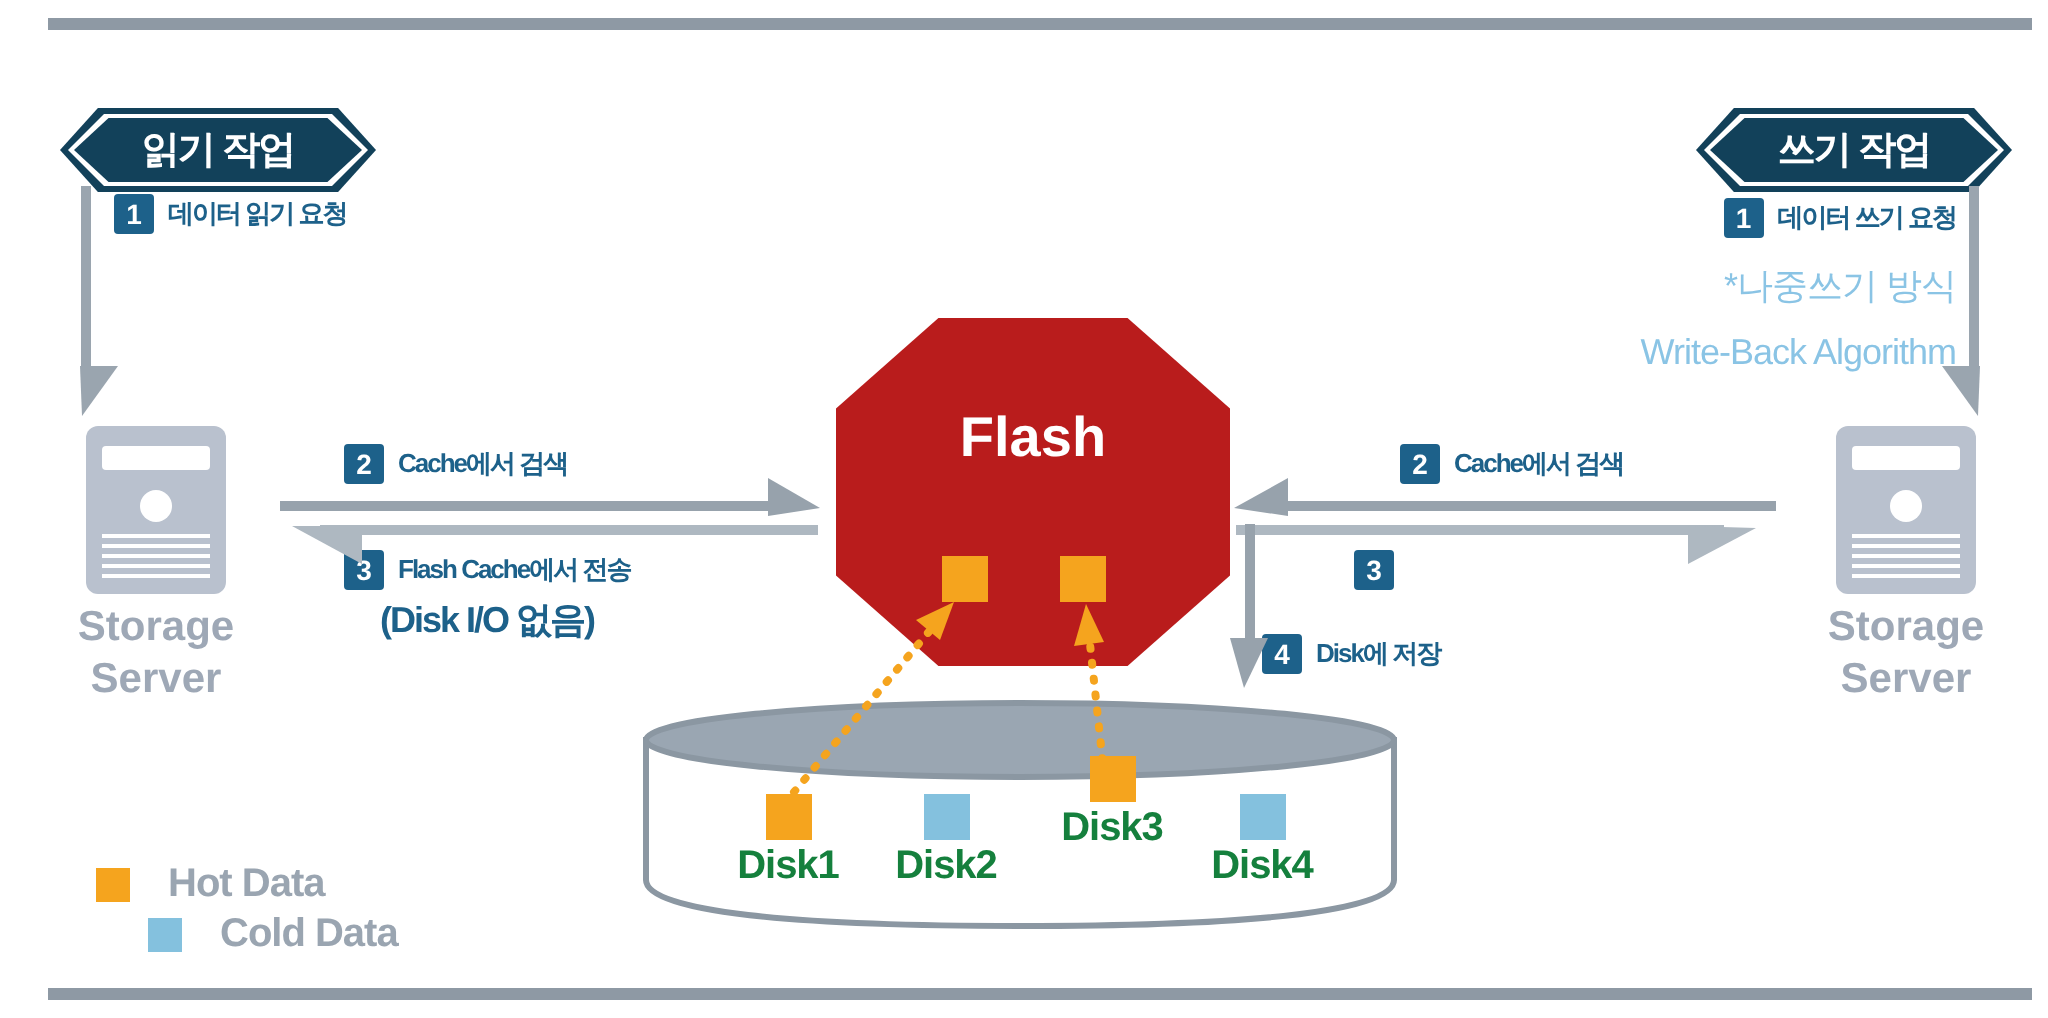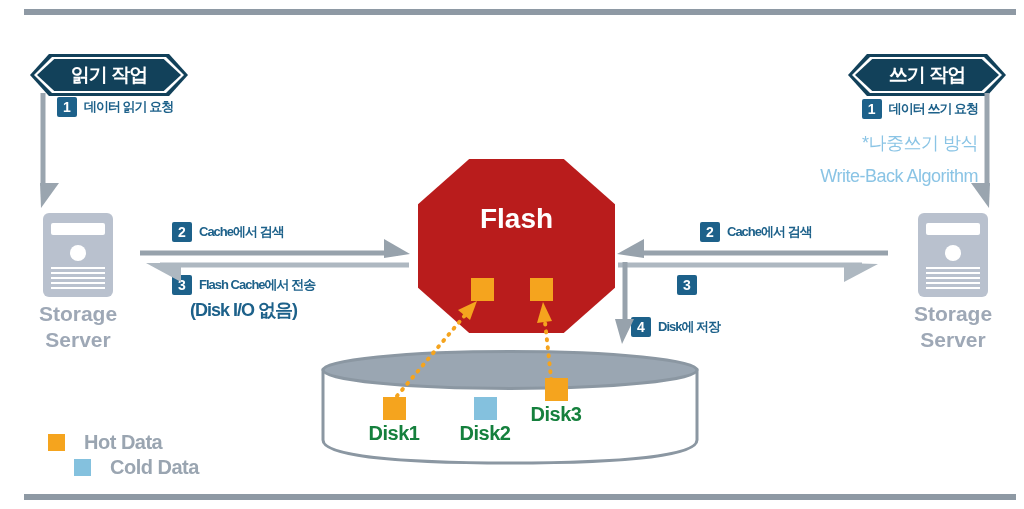--- a/index.html
+++ b/index.html
@@ -191,28 +191,32 @@
   </div>
   <div class="server-label" style="left:893px; top:301px;">
     <div>Storage</div>
     <div>Server</div>
   </div>
 
   <div class="disk" style="left:359px; top:397px;">
     <div class="chip sq hot" style="position:static;"></div>
     <div class="dname">Disk1</div>
   </div>
-  <div class="disk" style="left:450px; top:397px;">
+  <div class="disk" style="left:438px; top:397px;">
     <div class="chip sq cold" style="position:static;"></div>
     <div class="dname">Disk2</div>
   </div>
   <div class="disk" style="left:521px; top:378px;">
     <div class="chip sq hot" style="position:static;"></div>
     <div class="dname">Disk3</div>
   </div>
+  <div class="disk" style="left:596px; top:397px;">
+    <div class="chip sq cold" style="position:static;"></div>
+    <div class="dname">Disk4</div>
+  </div>
 
   <div class="legend-row" style="left:48px; top:431px;">
     <div class="chip sq hot" style="position:static;"></div>
     <div class="ltext">Hot Data</div>
   </div>
   <div class="legend-row" style="left:38px; top:456px;padding-left:36px;">
     <div class="chip sq cold" style="position:static;"></div>
     <div class="ltext">Cold Data</div>
   </div>
 

